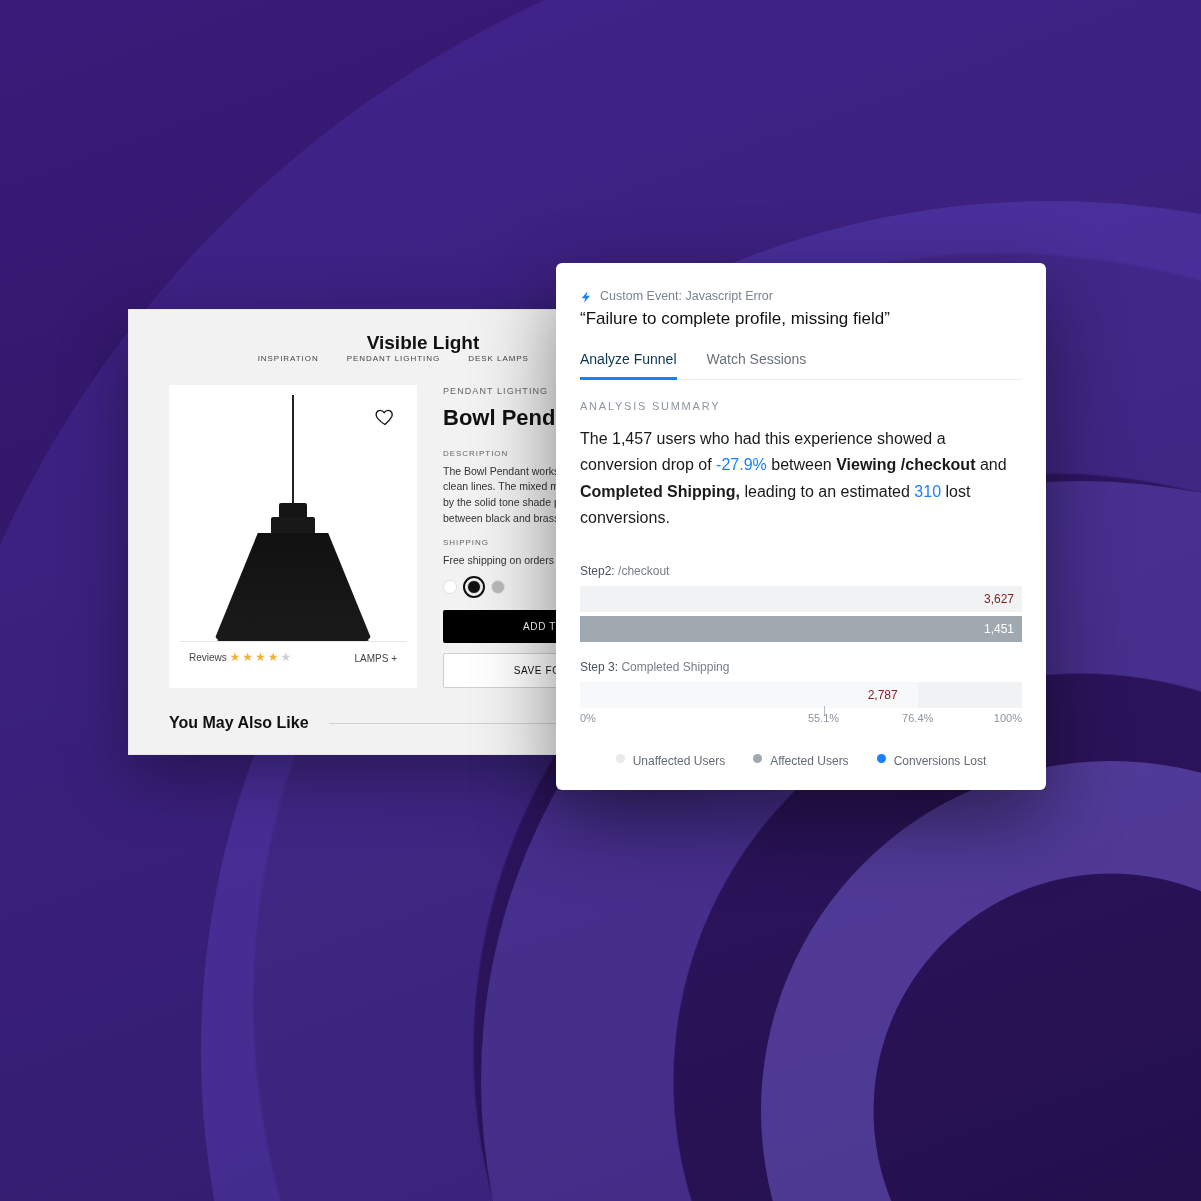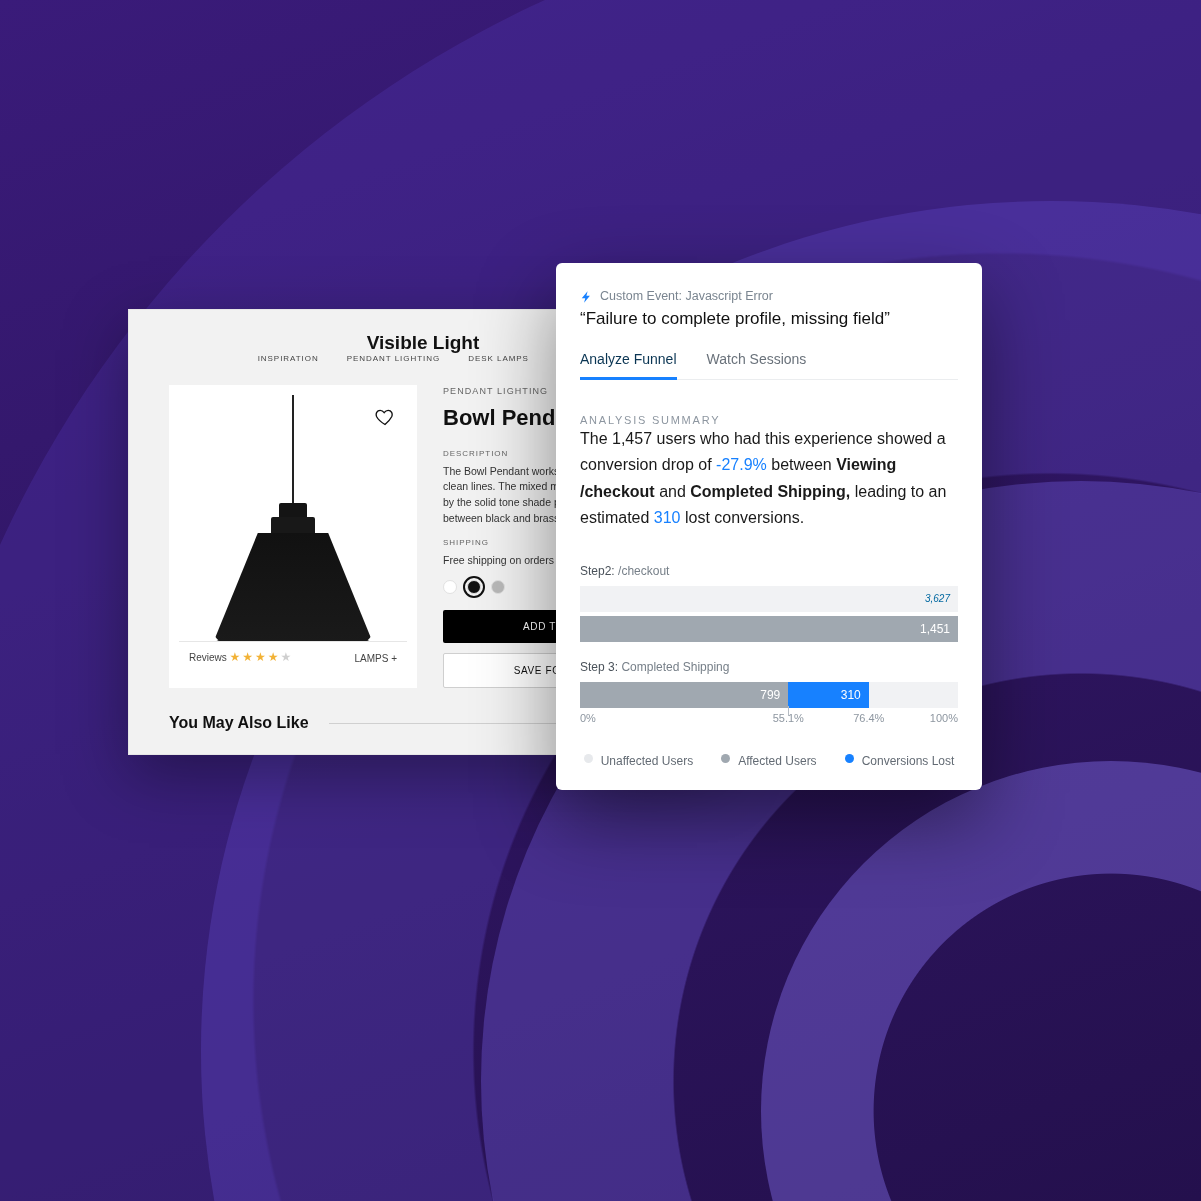--- a/index.html
+++ b/index.html
@@ -78,47 +78,47 @@
   .btn-primary { background: #000; color: #fff; border: none; }
   .btn-outline { background: #fff; color: #111; border: 1px solid #cfcfcf; margin-top: 10px; }
   .pc-also { padding: 8px 40px 22px; font-size: 16px; font-weight: 600; color: #111; display: flex; align-items: center; gap: 20px; }
   .pc-also .line { flex: 1; height: 1px; background: #d0d0d0; }
 
   
   .ana-card {
     position: absolute;
     left: 556px;
     top: 263px;
-    width: 426px;
+    width: 490px;
     background: #fff;
     border-radius: 6px;
     box-shadow: 0 30px 80px rgba(0,0,0,.45);
     padding: 26px 24px 22px;
   }
   .ana-event { display: flex; align-items: center; font-size: 12.5px; color: #7a8590; gap: 8px; }
   .bolt { width: 12px; height: 12px; display: inline-block; }
   .ana-quote { font-size: 17px; color: #111; margin-top: 6px; }
   .ana-tabs { display: flex; gap: 30px; margin-top: 22px; border-bottom: 1px solid #ebedef; }
   .ana-tab { font-size: 14px; color: #6a727b; padding-bottom: 10px; cursor: pointer; }
   .ana-tab.active { color: #0a3553; font-weight: 500; border-bottom: 3px solid #1781ff; margin-bottom: -1px; }
-  .ana-sec-title { font-size: 11px; letter-spacing: .16em; text-transform: uppercase; color: #8d96a0; margin-top: 34px; }
-  .ana-summary { font-size: 16px; line-height: 1.65; color: #1a1a1a; margin-top: 0; }
+  .ana-sec-title { font-size: 11px; letter-spacing: .16em; text-transform: uppercase; color: #8d96a0; margin-top: 20px; }
+  .ana-summary { font-size: 16px; line-height: 1.65; color: #1a1a1a; margin-top: 14px; }
   .ana-summary .blue { color: #1781ff; }
   .ana-summary strong { font-weight: 700; }
 
   .funnel { margin-top: 32px; }
   .f-step { font-size: 12px; color: #4a525a; margin-bottom: 8px; }
   .f-step .path { color: #767f88; }
   .bar-wrap { position: relative; height: 26px; background: #f1f2f4; margin-bottom: 4px; }
   .bar { position: absolute; left: 0; top: 0; height: 100%; display: flex; align-items: center; justify-content: flex-end; padding-right: 8px; font-size: 12px; color: #3a3f45; }
   .bar.lightgrey { background: #f1f2f4; }
   .bar.grey { background: #a0a8b0; color: #fff; }
   .bar.blue { background: #1781ff; color: #fff; }
   .bar.white { background: #f7f8f9; }
-  .bar-label-right { position: absolute; right: 8px; top: 0; height: 100%; display: flex; align-items: center; font-size: 10px; color: #0369a1; font-style: italic; }
+  .bar-label-right { position: absolute; right: 8px; top: 0; height: 100%; display: flex; align-items: center; font-size: 12px; color: #7f1d1d; }
   .ticks { position: relative; height: 18px; margin-top: 2px; }
   .tick { position: absolute; top: 0; font-size: 11px; color: #8d96a0; transform: translateX(-50%); }
   .tick-mark { position: absolute; top: -6px; width: 1px; height: 10px; background: #b6bcc3; }
   .legend { display: flex; justify-content: center; gap: 28px; margin-top: 24px; font-size: 12px; color: #636b74; }
   .legend span { display: flex; align-items: flex-start; gap: 8px; }
   .dot { width: 9px; height: 9px; border-radius: 50%; }
   .dot.l1 { background: #e7e9ec; } .dot.l2 { background: #a0a8b0; } .dot.l3 { background: #1781ff; }
 </style>
 </head>
 <body>
@@ -225,22 +225,22 @@
       </div>
       <div class="bar-wrap">
         <div class="bar grey" style="width:100%">1,451</div>
       </div>
 
       <div class="f-step" style="margin-top:18px">
         <span>Step 3:</span>
         <span class="path">Completed Shipping</span>
       </div>
       <div class="bar-wrap">
-        <div class="bar grey" style="width:55.1%">799</div>
-        <div class="bar blue" style="left:55.1%; width:21.3%">310</div>
+        <div class="bar white" style="width:76.4%"></div>
+        <span class="bar-label-right" style="right:auto; left:calc(76.4% - 50px)">2,787</span>
       </div>
 
       <div class="ticks">
         <span class="tick-mark" style="left:55.1%"></span>
         <span class="tick" style="left:0; transform:none">0%</span>
         <span class="tick" style="left:55.1%">55.1%</span>
         <span class="tick" style="left:76.4%">76.4%</span>
         <span class="tick" style="left:100%; transform:translateX(-100%)">100%</span>
       </div>
 

